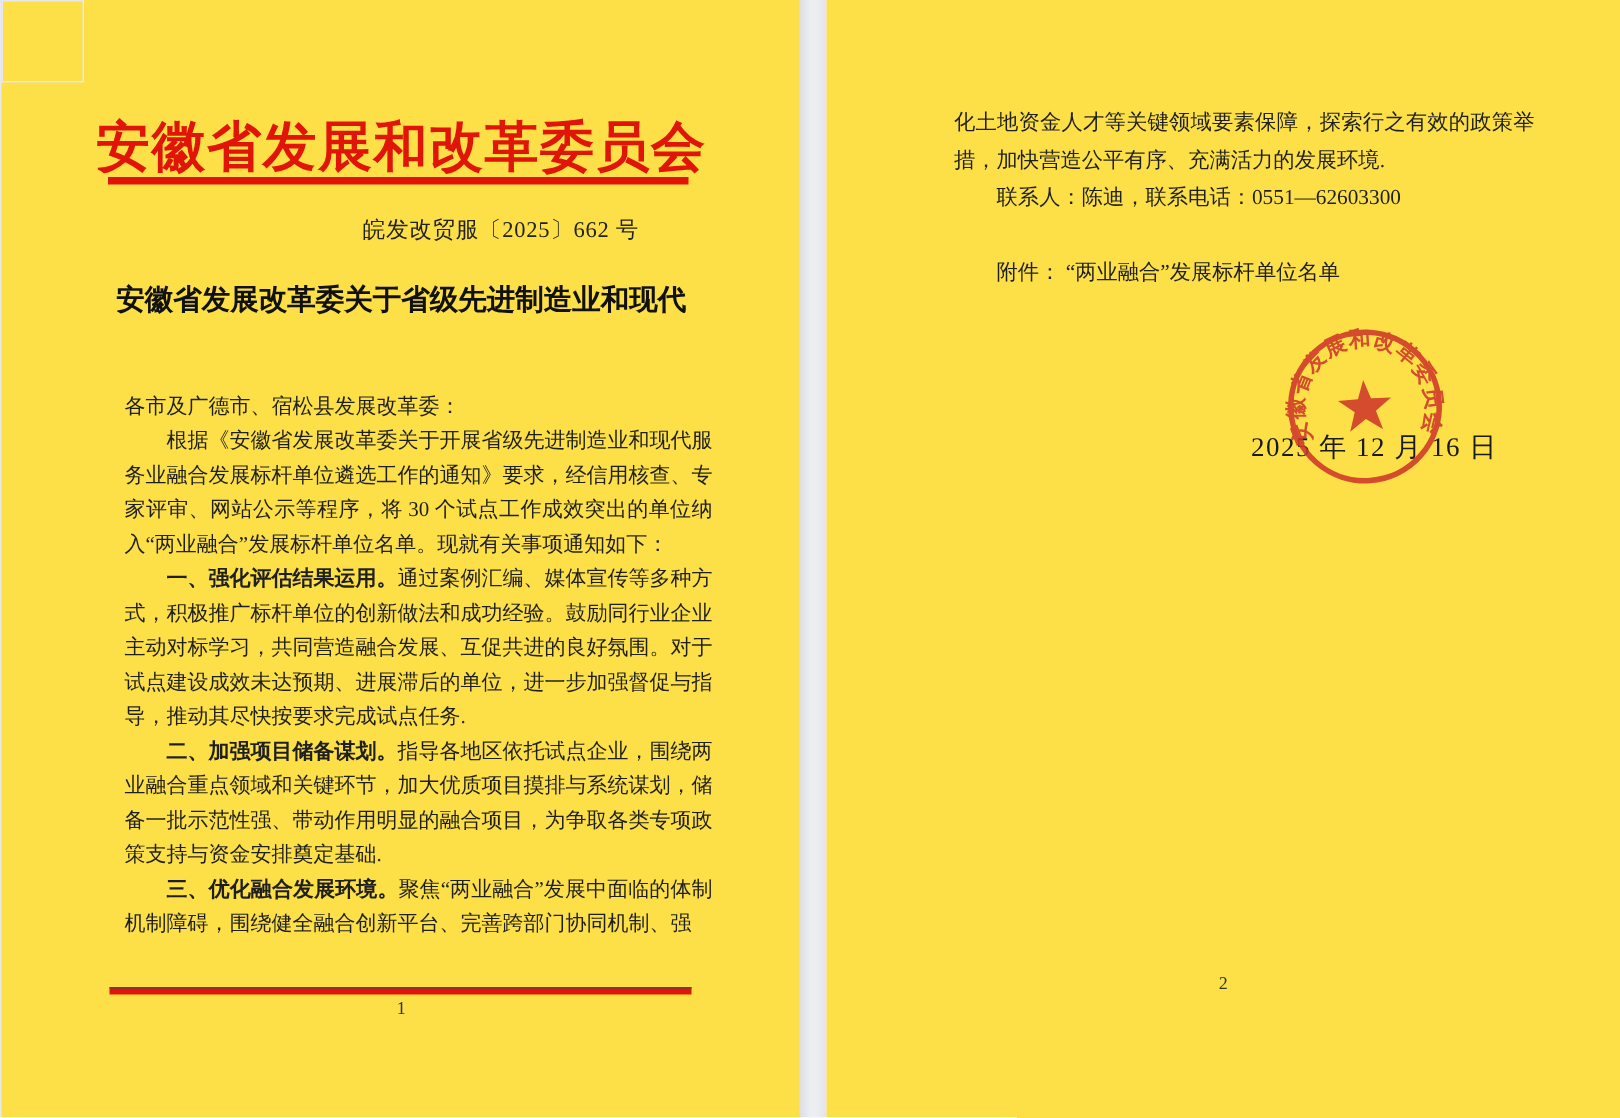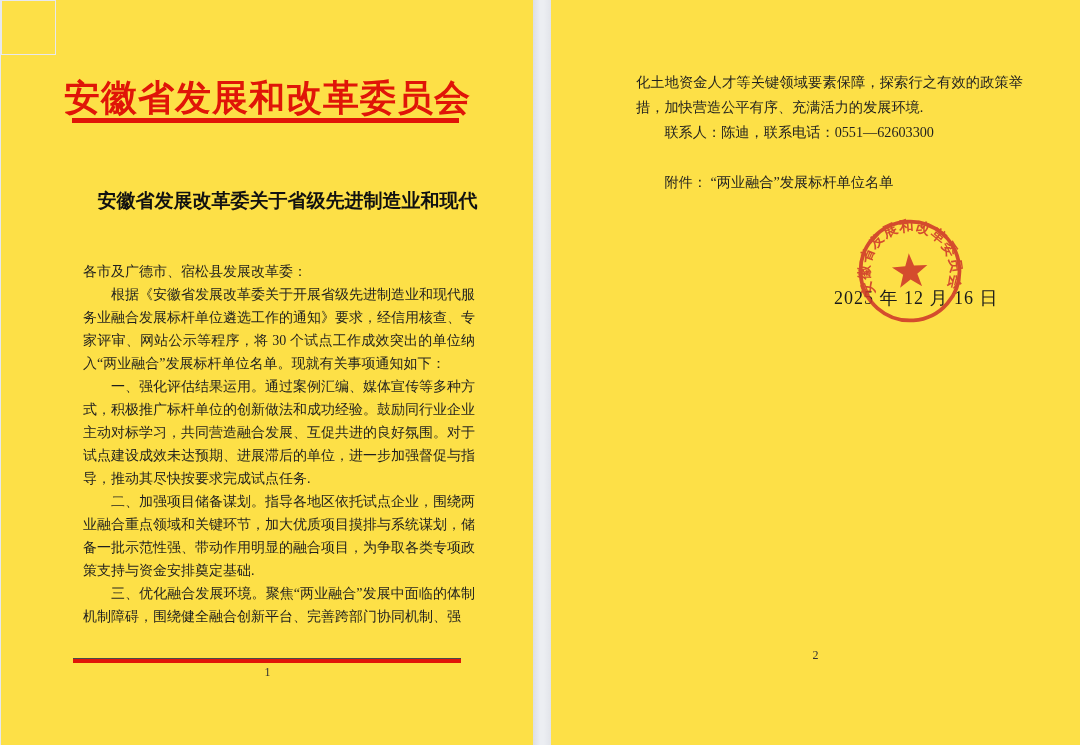--- a/index.html
+++ b/index.html
@@ -12,27 +12,27 @@
        background:linear-gradient(to right,#dcdee4,#eceef2 40%,#eceef2 60%,#e2e4ea);}
   .corner-box{position:absolute;left:0;top:0;width:53px;height:53px;
        border:1px solid #e7e8ef;background:transparent;}
   .agency{position:absolute;top:74px;left:0;width:100%;text-align:center;
        font-size:36px;font-weight:700;color:var(--red,#e01508);letter-spacing:1px;}
   .redline{position:absolute;background:var(--red,#e01508);}
   .redline.top{left:71px;top:118px;width:387px;height:5px;}
   .redline.bottom{left:72px;top:658px;width:388px;height:4px;border-top:1px solid #4a4a4a;}
   .docnum{position:absolute;top:144px;right:108px;font-size:15px;color:#222;letter-spacing:0.5px;}
   .title{position:absolute;top:186px;left:0;width:100%;text-align:center;
-       font-weight:700;font-size:19px;line-height:29px;color:#111;padding-left:20px;}
+       font-weight:700;font-size:19px;line-height:29px;color:#111;}
   .body1{position:absolute;left:82px;top:260px;width:392px;
        font-size:14px;line-height:23px;text-align:justify;text-justify:inter-ideograph;}
   .body1 p,.body2 p{margin:0;}
   .para{text-indent:2em;}
   .noindent{text-indent:0;}
-  .lead{font-weight:400;}
+  .lead{font-weight:700;}
   .pagenum{position:absolute;left:0;width:100%;text-align:center;font-size:12px;color:#333;}
   .pagenum.p1{top:665px;}
   .pagenum.p2{top:648px;}
   .body2{position:absolute;left:85px;top:70px;width:387px;
        font-size:14.2px;line-height:25px;text-align:justify;text-justify:inter-ideograph;}
   .attach{margin-top:25px !important;}
   .date{position:absolute;left:283px;top:286px;font-size:18px;letter-spacing:1px;color:#1a1a1a;}
   .seal{position:absolute;left:303px;top:215px;width:112px;height:112px;opacity:0.88;
         transform:rotate(-4deg);}
   .seal svg{width:100%;height:100%;}
@@ -43,20 +43,21 @@
 
 <div class="stage">
 
   <div class="page page1">
     <div class="corner-box"></div>
 
     <div class="agency">安徽省发展和改革委员会</div>
 
     <div class="redline top"></div>
 
+    <div class="docnum">皖发改贸服〔2025〕662 号</div>
 
     <div class="title">
       <div>安徽省发展改革委关于省级先进制造业和现代</div>
     </div>
 
     <div class="body1">
       <p class="noindent">各市及广德市、宿松县发展改革委：</p>
       <p class="para">
         <span class="lead"></span><span>根据《安徽省发展改革委关于开展省级先进制造业和现代服务业融合发展标杆单位遴选工作的通知》要求，经信用核查、专家评审、网站公示等程序，将 30 个试点工作成效突出的单位纳入“两业融合”发展标杆单位名单。现就有关事项通知如下：</span>
       </p>

